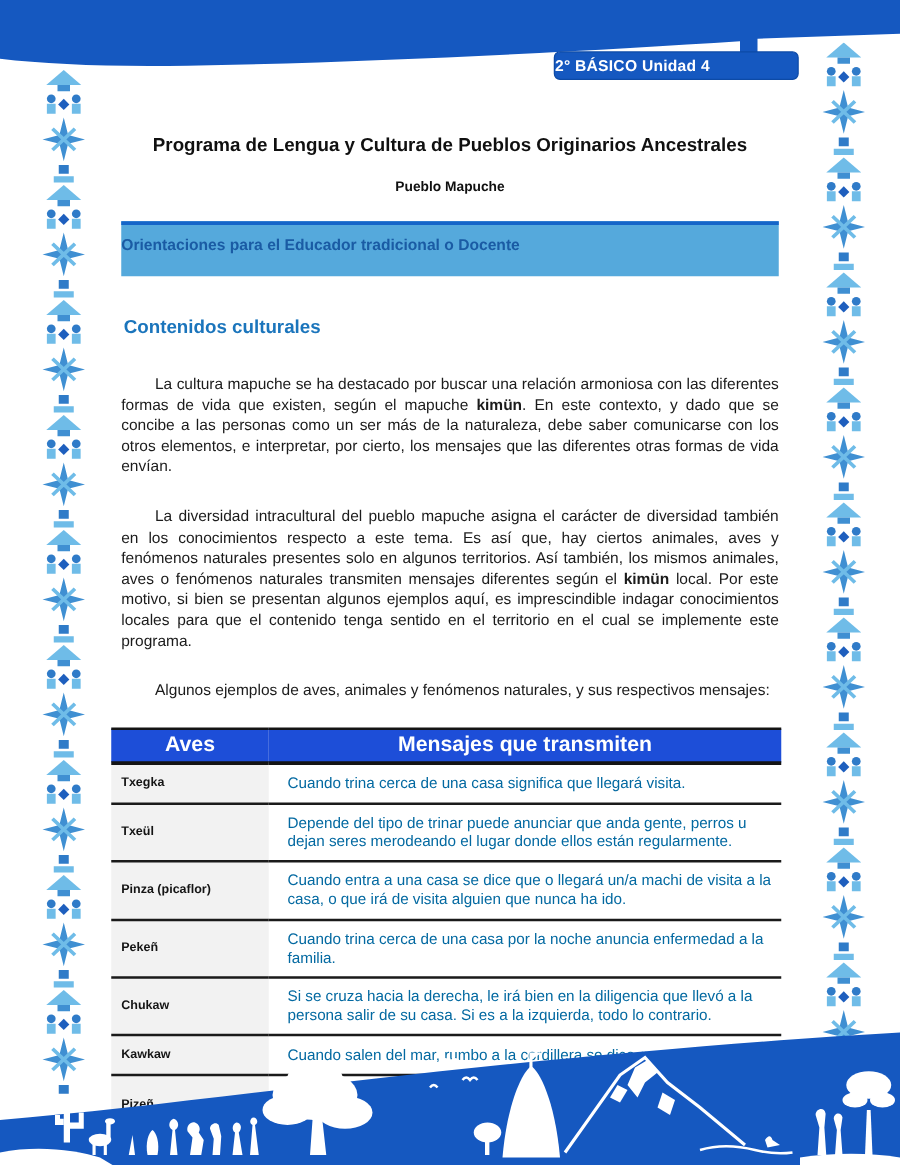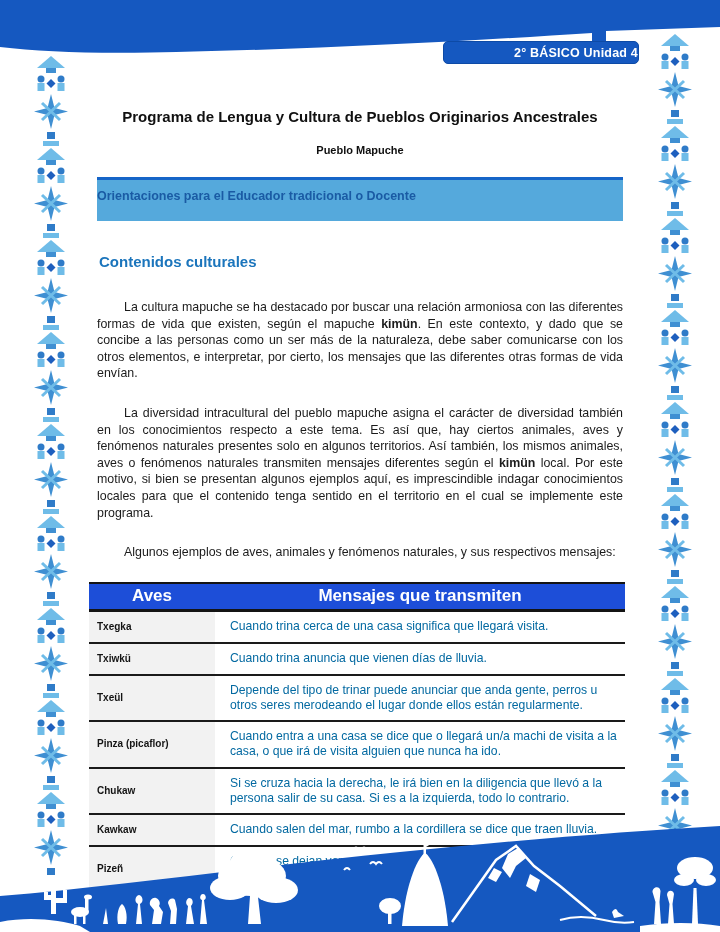--- a/index.html
+++ b/index.html
@@ -6,21 +6,21 @@
   .page {
     position:relative; width:720px; height:932px; overflow:hidden;
     background:#ffffff; font-family:"Liberation Sans", sans-serif; color:#161616;
   }
   
   .top-band { position:absolute; top:0; left:0; width:720px; height:66px; }
   .badge {
     position:absolute; left:443px; top:41px; width:194px; height:21px;
     background:#1558C0; border:1px solid #0d4aa6; border-radius:5px;
     color:#ffffff; font-size:12.5px; font-weight:bold;
-    display:flex; align-items:center; justify-content:flex-end; letter-spacing:.2px;
+    display:flex; align-items:center; justify-content:flex-start; letter-spacing:.2px;
   }
   
   .ornament-left  { position:absolute; left:28px;  top:56px; }
   .ornament-right { position:absolute; left:652px; top:34px; }
   
   .content { position:absolute; left:97px; top:100px; width:526px; }
   .title    { margin:8px 0 0 0; font-size:15px; font-weight:bold; text-align:center; color:#101010; }
   .subtitle { margin:19px 0 0 0; font-size:11px; font-weight:bold; text-align:center; color:#101010; }
   .banner {
     margin-top:21px; height:44px; background:#55A9DC; border-top:3px solid #1565C8;
@@ -148,30 +148,30 @@
           <th style="width:112px;">Aves</th>
           <th>Mensajes que transmiten</th>
         </tr>
       </thead>
       <tbody>
         <tr>
             <td class="name">Txegka</td>
             <td class="msg">Cuando trina cerca de una casa significa que llegará visita.</td>
           </tr>
         <tr>
-            <td class="name">Txiwkü</td>
-            <td class="msg">Cuando trina anuncia que vienen días de lluvia.</td>
-          </tr>
-        <tr>
             <td class="name">Txeül</td>
-            <td class="msg">Depende del tipo de trinar puede anunciar que anda gente, perros u otros seres merodeando el lugar donde ellos están regularmente.</td>
+            <td class="msg">Depende del tipo de trinar puede anunciar que anda gente, perros u dejan seres merodeando el lugar donde ellos están regularmente.</td>
           </tr>
         <tr>
             <td class="name">Pinza (picaflor)</td>
             <td class="msg">Cuando entra a una casa se dice que o llegará un/a machi de visita a la casa, o que irá de visita alguien que nunca ha ido.</td>
+          </tr>
+        <tr>
+            <td class="name">Pekeñ</td>
+            <td class="msg">Cuando trina cerca de una casa por la noche anuncia enfermedad a la familia.</td>
           </tr>
         <tr>
             <td class="name">Chukaw</td>
             <td class="msg">Si se cruza hacia la derecha, le irá bien en la diligencia que llevó a la persona salir de su casa. Si es a la izquierda, todo lo contrario.</td>
           </tr>
         <tr>
             <td class="name">Kawkaw</td>
             <td class="msg">Cuando salen del mar, rumbo a la cordillera se dice que traen lluvia.</td>
           </tr>
         <tr>

